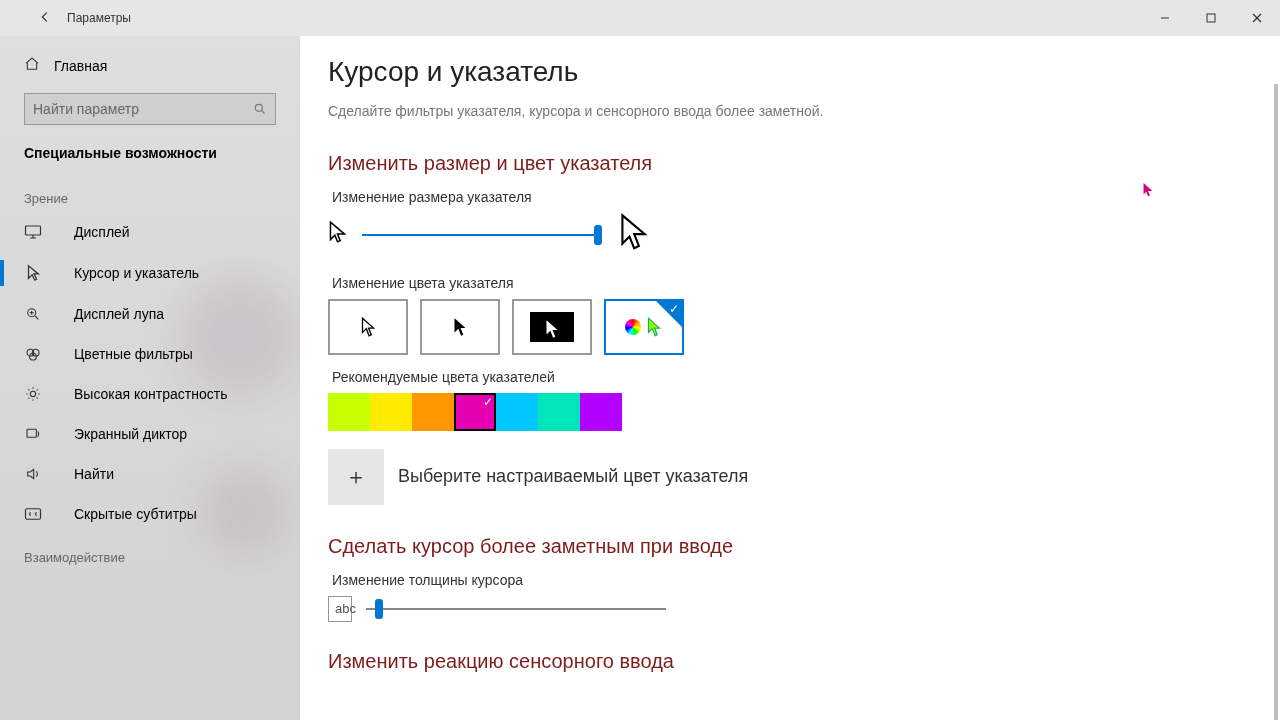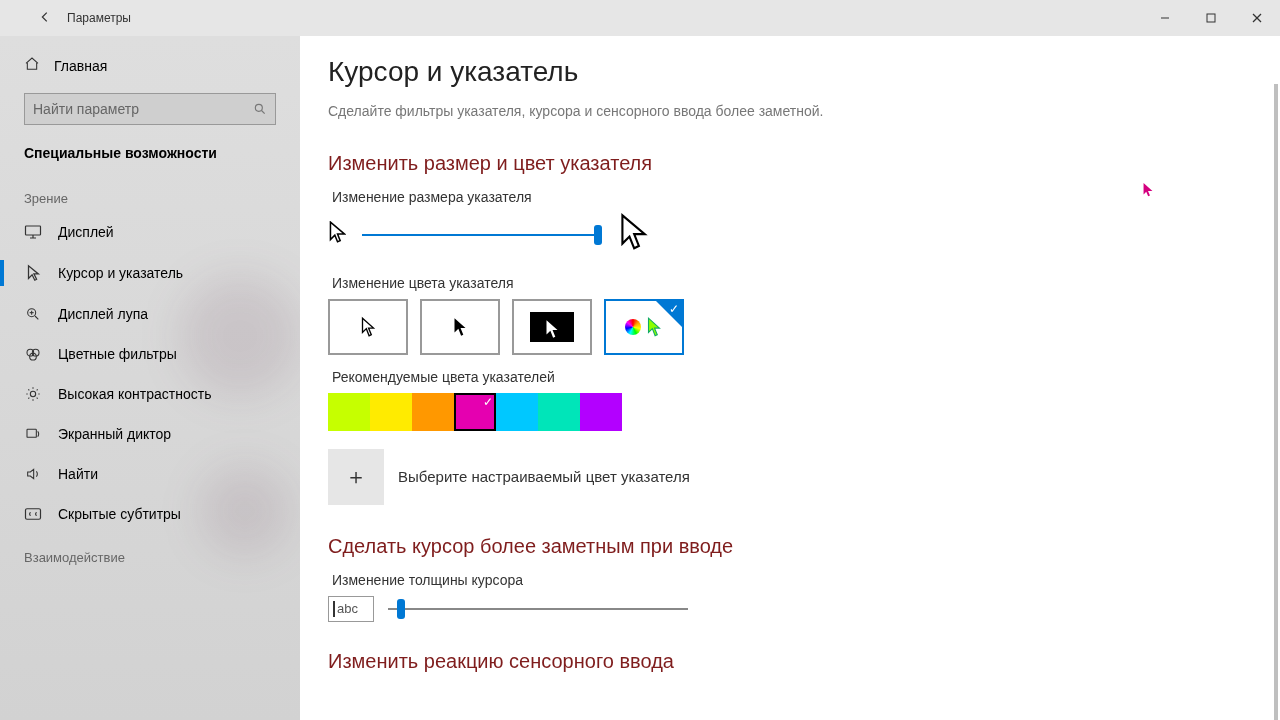--- a/index.html
+++ b/index.html
@@ -31,21 +31,21 @@
   .home svg { width:16px; height:16px; }
   .search-wrap { padding: 8px 24px 14px; }
   .search {
     width: 100%; height: 32px; border: 1px solid #999; background:#cfcfcf;
     display:flex; align-items:center; padding:0 8px; font-size:14px; color:#666;
   }
   .search .ph { flex:1; }
   .search svg { width:14px; height:14px; stroke:#777; }
   .section-name { padding: 6px 24px 14px; font-size:14px; font-weight:700; color:#000;}
   .group-label { padding: 16px 24px 6px; font-size:13px; color:#666; }
-  .nav-item { display:flex; align-items:center; gap:16px; padding: 12px 24px; font-size:14px; color:#000; cursor:pointer; position:relative;}
+  .nav-item { display:flex; align-items:center; gap:32px; padding: 12px 24px; font-size:14px; color:#000; cursor:pointer; position:relative;}
   .nav-item .ico { width:18px; display:flex; align-items:center; justify-content:center; color:#333;}
   .nav-item.selected::before { content:""; position:absolute; left:0; top:8px; bottom:8px; width:4px; background:#0078d4;}
 
   
   .content { flex:1; padding: 20px 28px 0 28px; overflow-y:auto; position:relative; }
   .scrollbar { position:absolute; right:2px; top:48px; bottom:0; width:4px; background:#bfbfbf;}
   .page-title { font-size: 28px; font-weight:400; color:#222; margin-bottom:14px; }
   .subtitle { font-size:14px; color:#777; max-width:520px; margin-bottom:30px; line-height:1.4;}
   .section-h { font-size:20px; font-weight:400; color:#7f1d1d; margin-bottom:14px; margin-top:10px;}
   .label-sm { font-size:14px; color:#333; margin: 10px 4px 8px; }
@@ -70,24 +70,24 @@
   .swatch-inv { width:44px; height:30px; background:#000; display:flex; align-items:flex-end; justify-content:center; padding-bottom:2px;}
 
   
   .swatches { display:flex; margin: 6px 0 18px; }
   .sw { width:42px; height:38px; cursor:pointer; position:relative;}
   .sw.sel { outline:2px solid #000; outline-offset:-2px; }
   .sw .ck { position:absolute; top:2px; right:3px; color:#fff; font-size:12px;}
 
   .custom-row { display:flex; align-items:center; gap:14px; margin-bottom:30px;}
   .plus-box { width:56px; height:56px; background:#e6e6e6; display:flex; align-items:center; justify-content:center; font-size:22px; color:#333; cursor:pointer;}
-  .custom-row .txt { font-size:15px; color:#333;text-align:center;}
+  .custom-row .txt { font-size:18px; color:#333;text-align:center;}
 
   .thick-row { display:flex; align-items:center; gap:14px; margin-bottom:28px;}
-  .abc-box { width:46px; height:26px; border:1px solid #999; display:flex; align-items:center; padding:0 4px; font-size:13px; color:#555;}
+  .abc-box { width:24px; height:26px; border:1px solid #999; display:flex; align-items:center; padding:0 4px; font-size:13px; color:#555;}
   .abc-box .caret { width:2px; height:16px; background:#333; margin-right:2px;}
 
   
   .floating-cursor { position:absolute; top:146px; left:842px; color:#d4007f; font-size:14px;}
   .floating-cursor svg { width:12px; height:16px; fill:#d4007f; }
 
   
   .wheel { width:16px; height:16px; border-radius:50%; background: conic-gradient(red,orange,yellow,lime,cyan,blue,magenta,red);}
 </style>
 </head>

